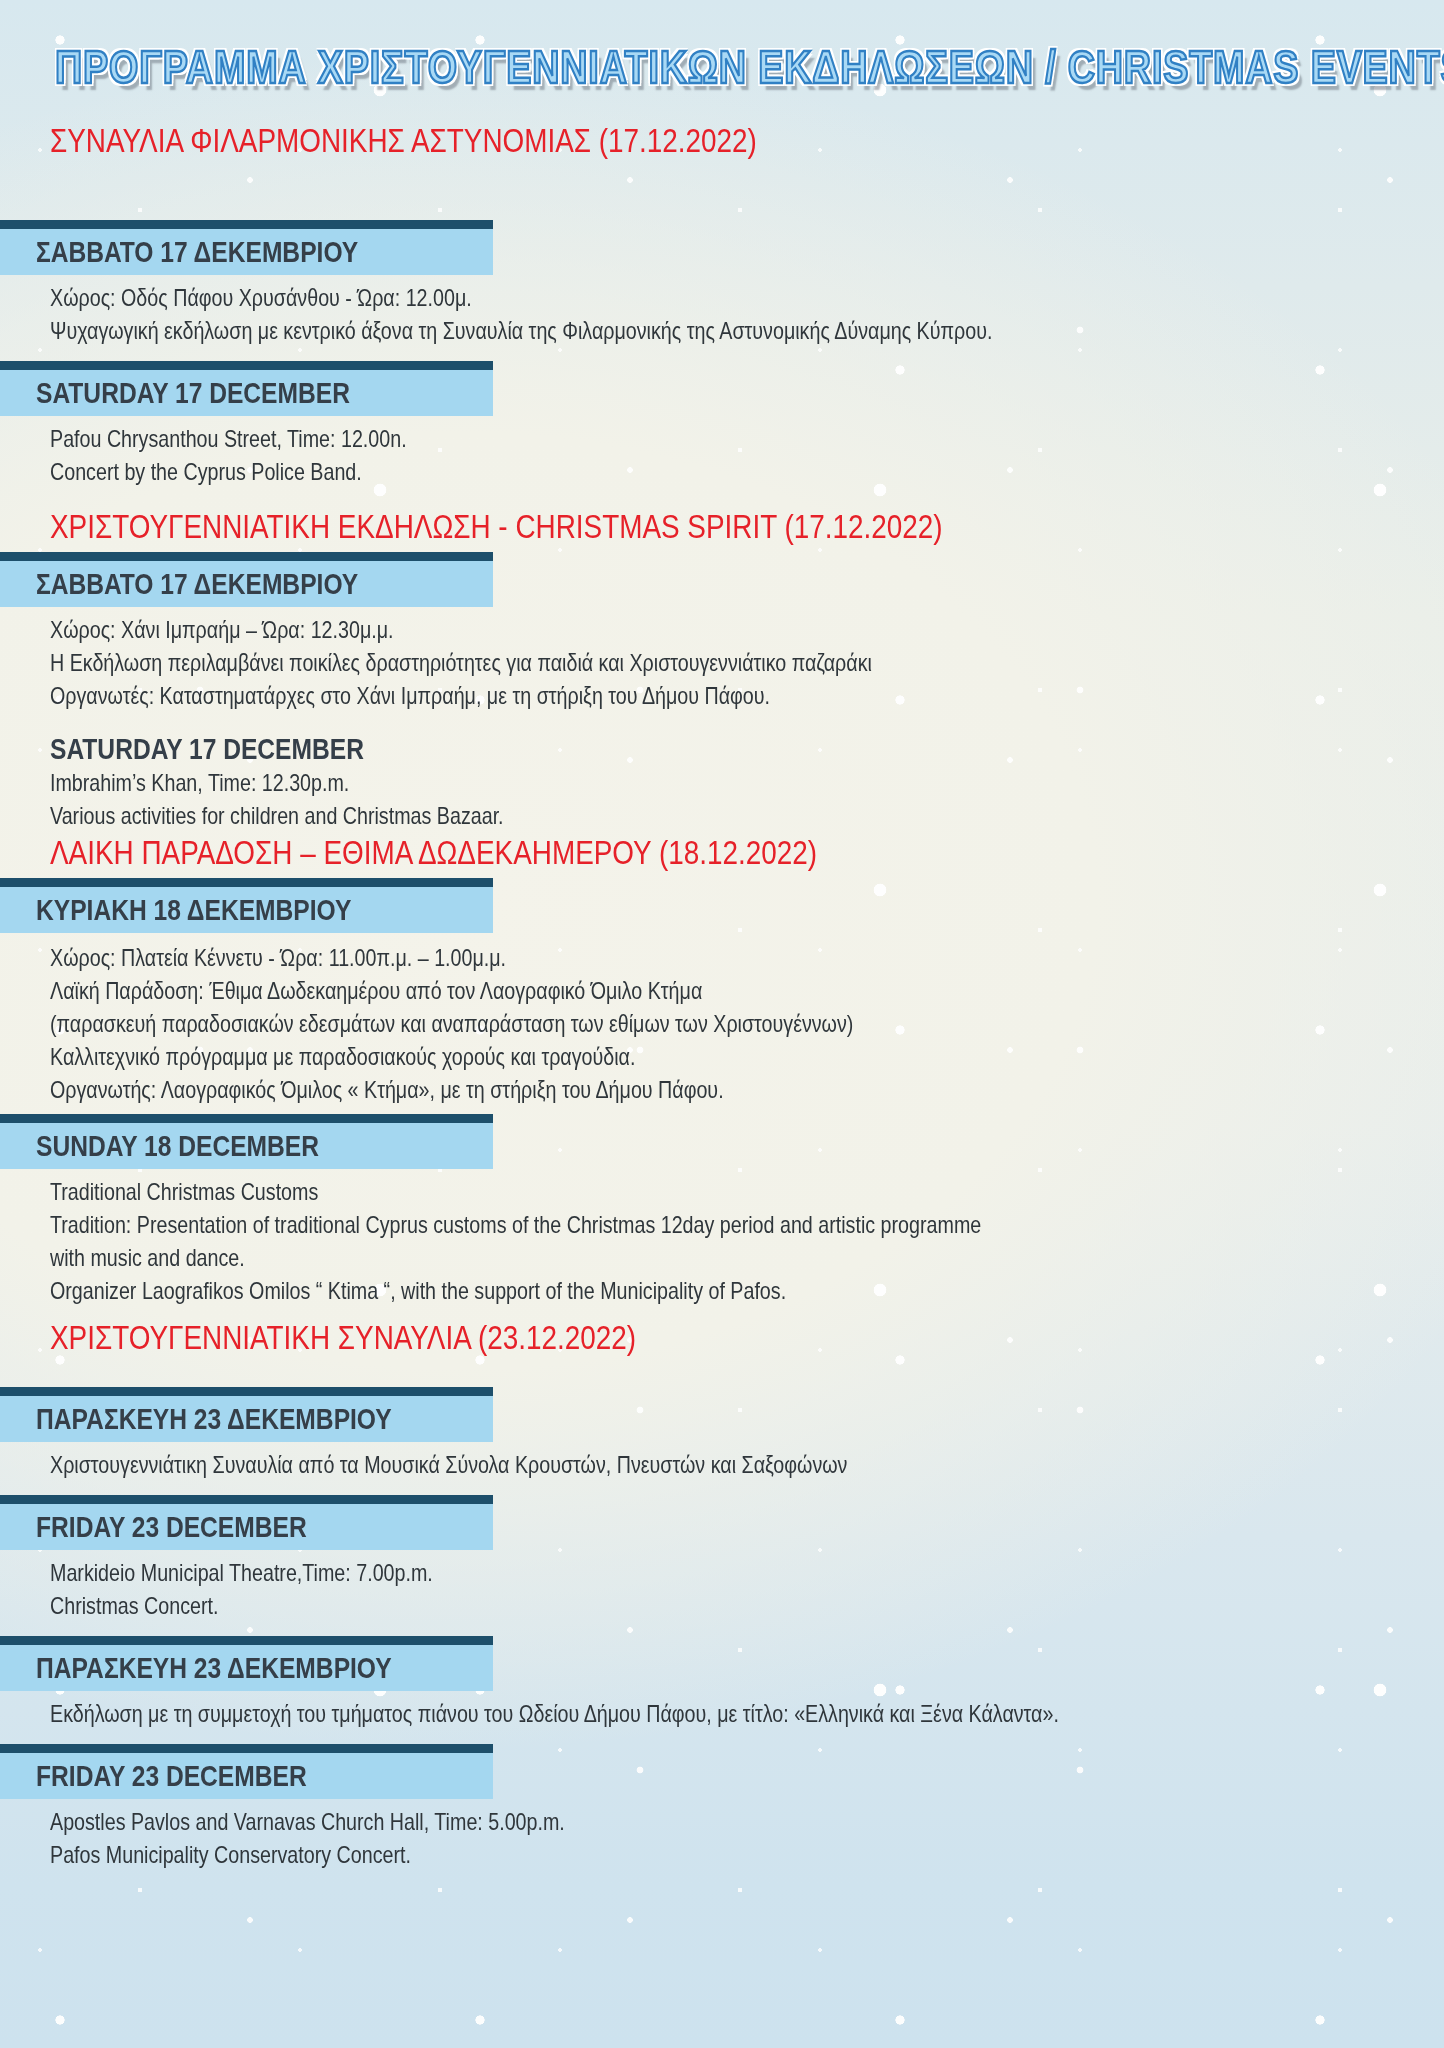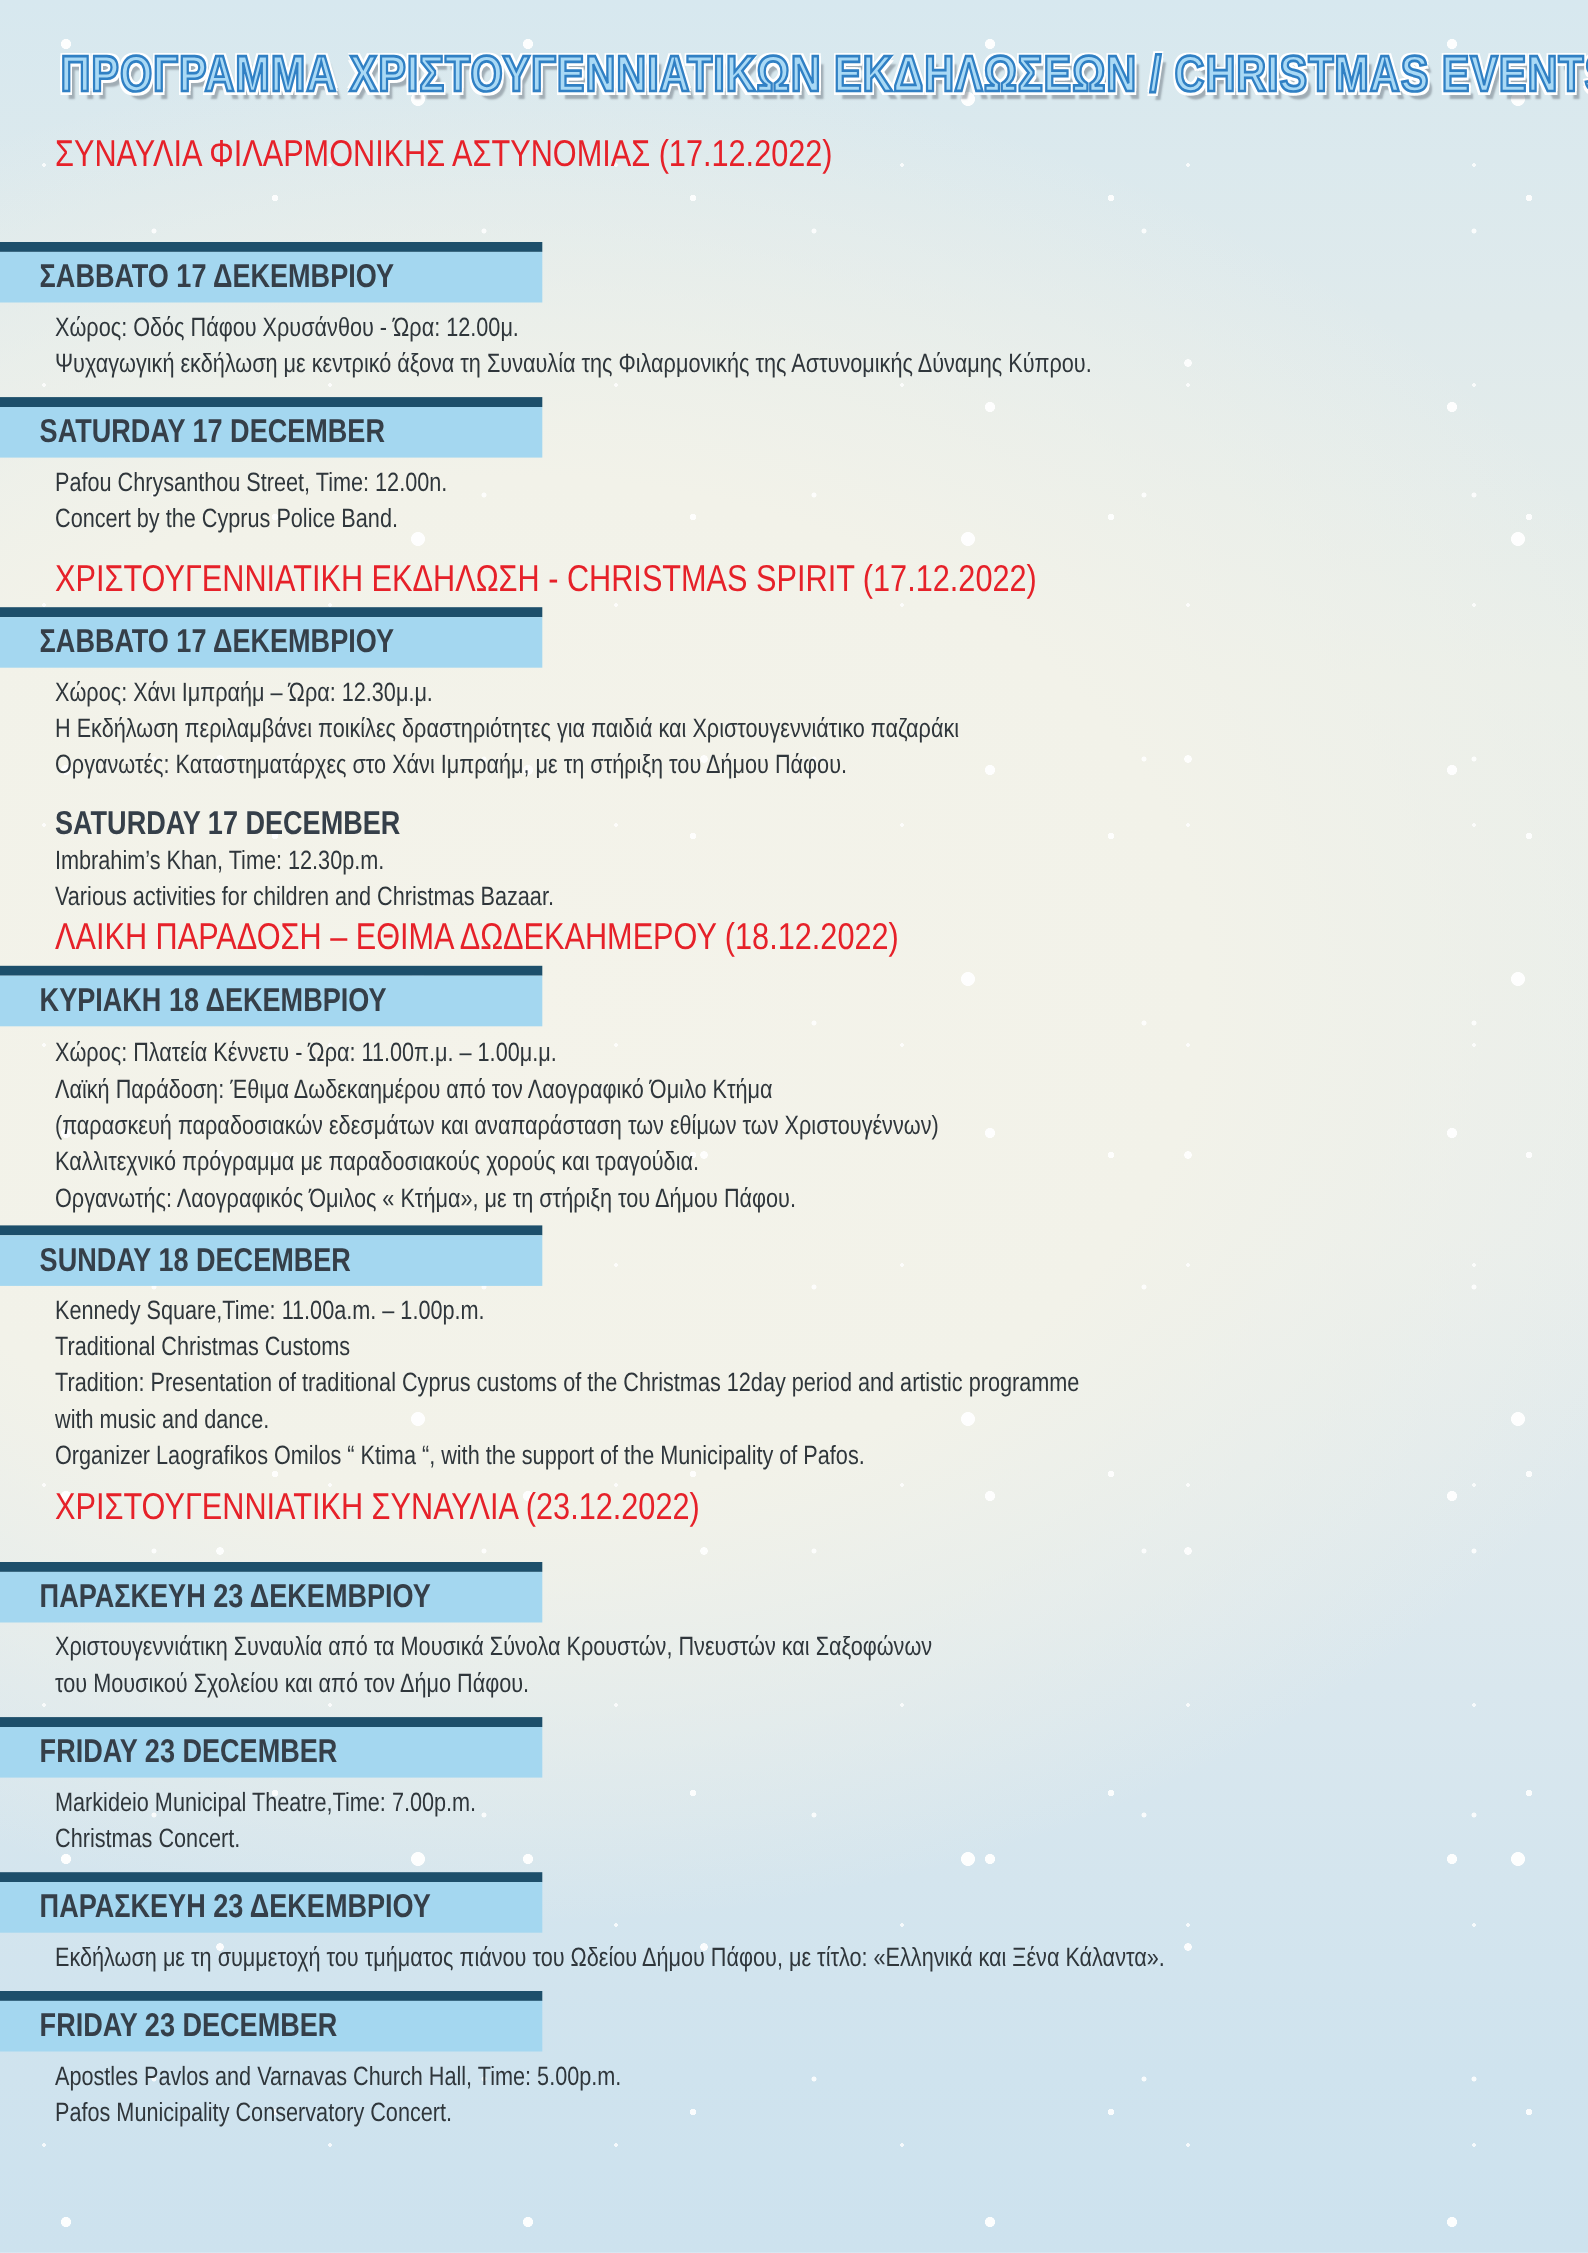--- a/index.html
+++ b/index.html
@@ -116,36 +116,34 @@
       <div><span class="cond">(παρασκευή παραδοσιακών εδεσμάτων και αναπαράσταση των εθίμων των Χριστουγέννων)</span></div>
       <div><span class="cond">Καλλιτεχνικό πρόγραμμα με παραδοσιακούς χορούς και τραγούδια.</span></div>
       <div><span class="cond">Οργανωτής: Λαογραφικός Όμιλος « Κτήμα», με τη στήριξη του Δήμου Πάφου.</span></div>
     </div>
 
     <div class="banner mt8">
       <div class="banner-top"></div>
       <div class="banner-label"><span class="cond">SUNDAY 18 DECEMBER</span></div>
     </div>
     <div class="lines">
-      <div><span class="cond">Kennedy Square,Time: 11.00a.m. – 1.00p.m.</span></div>
       <div><span class="cond">Traditional Christmas Customs</span></div>
       <div><span class="cond">Tradition: Presentation of traditional Cyprus customs of the Christmas 12day period and  artistic programme</span></div>
       <div><span class="cond">with music and dance.</span></div>
       <div><span class="cond">Organizer Laografikos Omilos “ Ktima  “, with the support of the Municipality of Pafos.</span></div>
     </div>
 
     <div class="red-heading h4a"><span class="cond">ΧΡΙΣΤΟΥΓΕΝΝΙΑΤΙΚΗ ΣΥΝΑΥΛΙΑ (23.12.2022)</span></div>
 
     <div class="banner" style="margin-top:30px;">
       <div class="banner-top"></div>
       <div class="banner-label"><span class="cond">ΠΑΡΑΣΚΕΥΗ 23 ΔΕΚΕΜΒΡΙΟΥ</span></div>
     </div>
     <div class="lines">
       <div><span class="cond">Χριστουγεννιάτικη Συναυλία από τα Μουσικά Σύνολα Κρουστών, Πνευστών και Σαξοφώνων</span></div>
-      <div><span class="cond">του Μουσικού Σχολείου και από τον Δήμο Πάφου.</span></div>
     </div>
 
     <div class="banner mt14">
       <div class="banner-top"></div>
       <div class="banner-label"><span class="cond">FRIDAY 23 DECEMBER</span></div>
     </div>
     <div class="lines">
       <div><span class="cond">Markideio Municipal Theatre,Time: 7.00p.m.</span></div>
       <div><span class="cond">Christmas Concert.</span></div>
     </div>

